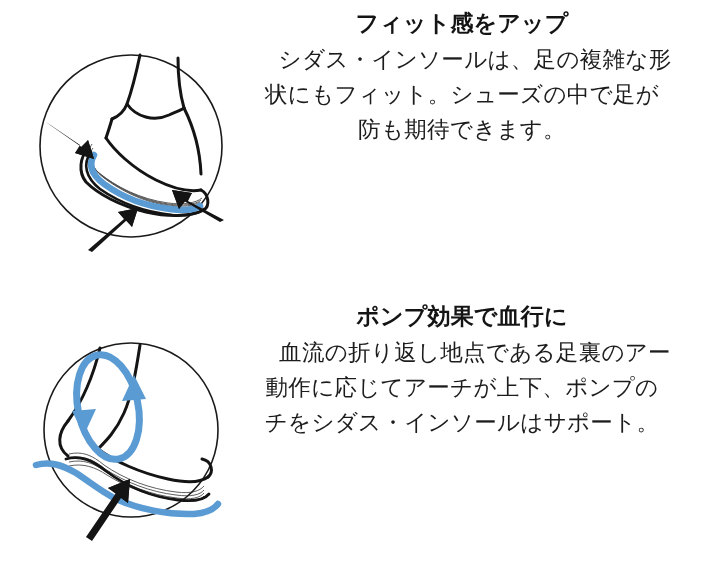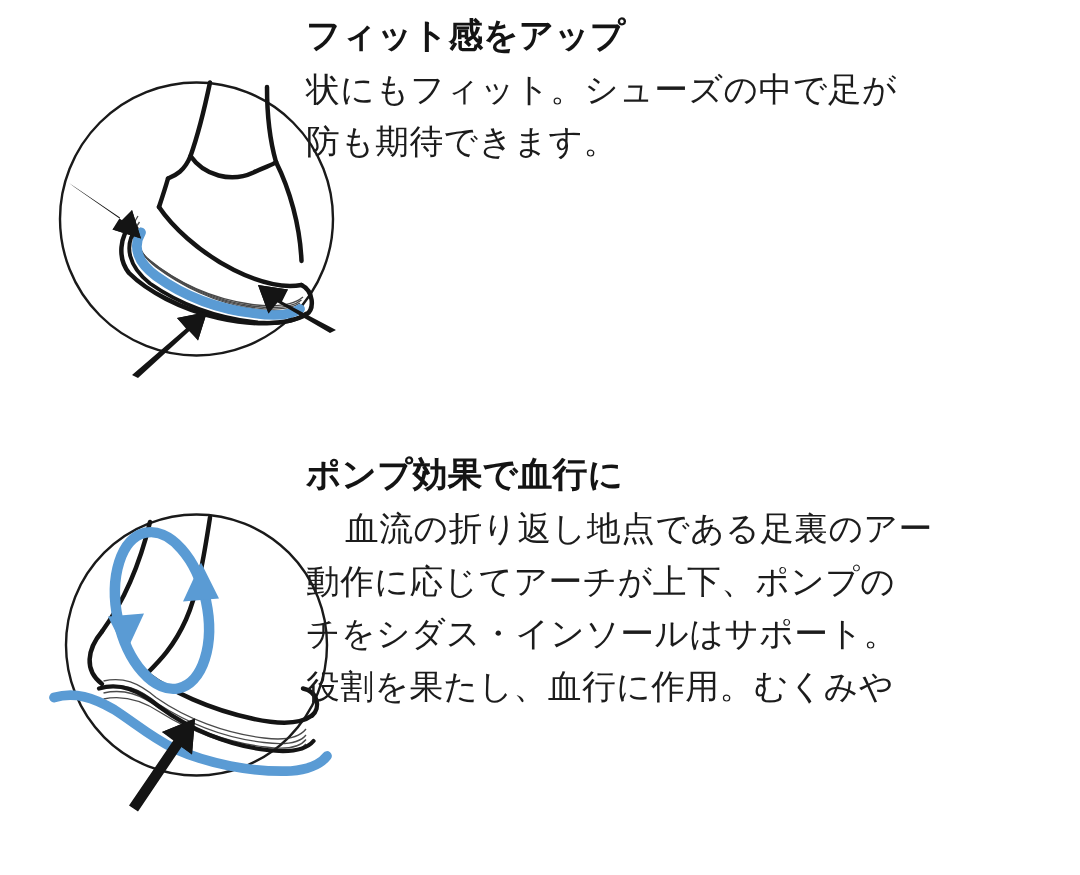--- a/index.html
+++ b/index.html
@@ -11,20 +11,21 @@
     height: 583px;
     background: #ffffff;
     font-family: "Liberation Sans", "DejaVu Sans", sans-serif;
     color: #1a1a1a;
     overflow: hidden;
   }
   .page {
     position: relative;
     width: 720px;
     height: 583px;
+    text-align: center;
   }
   .section {
     position: absolute;
     left: 0;
     width: 720px;
   }
   #section-fit { top: 0; height: 290px; }
   #section-pump { top: 293px; height: 290px; padding-left: 15px; }
 
   .figure {
@@ -116,20 +117,21 @@
         <g fill="#141414">
           <path d="M196 198 L160 179 L164 171 L144 168 L151 187 L156 179 L192 200 Z"></path>
           <path d="M151 187 L144 168 L164 171 Z"></path>
         </g>
       </svg>
     </div>
 
     <div class="text-block">
       <h2 class="heading">フィット感をアップ</h2>
       <ul class="body-lines">
+        <li class="indent">シダス・インソールは、足の複雑な形</li>
         <li>状にもフィット。シューズの中で足が</li>
         <li>防も期待できます。</li>
       </ul>
     </div>
   </div>
 
   <div class="section" id="section-pump">
 
     <div class="figure">
       <svg width="200" height="230" viewBox="0 0 200 230" xmlns="http://www.w3.org/2000/svg">
@@ -173,18 +175,17 @@
         </g>
       </svg>
     </div>
 
     <div class="text-block">
       <h2 class="heading">ポンプ効果で血行に</h2>
       <ul class="body-lines">
         <li class="indent">血流の折り返し地点である足裏のアー</li>
         <li>動作に応じてアーチが上下、ポンプの</li>
         <li>チをシダス・インソールはサポート。</li>
-        <li>役割を果たし、血行に作用。むくみや</li>
       </ul>
     </div>
   </div>
 
 </div>
 
 </body></html>

